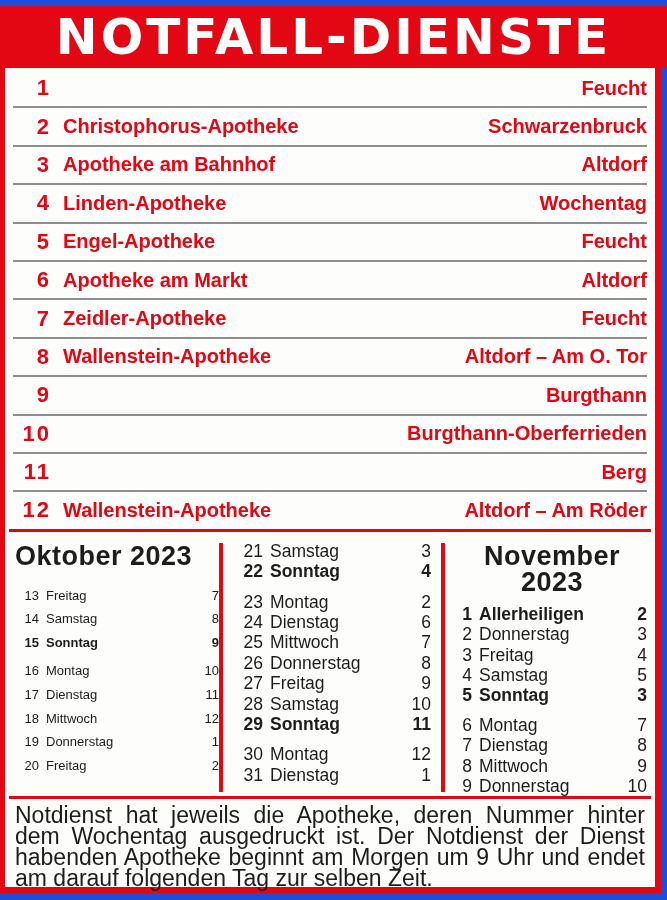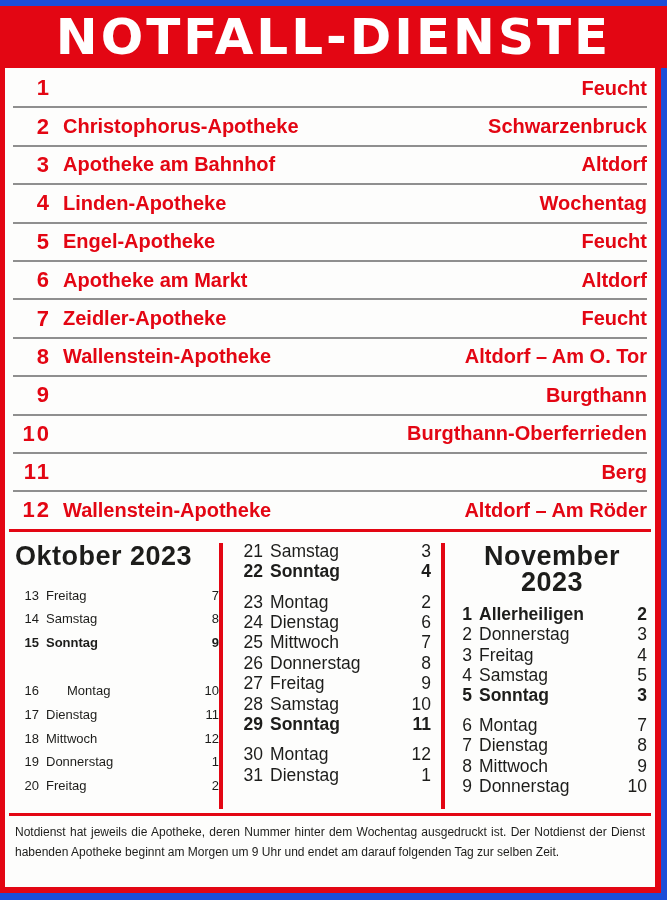--- a/index.html
+++ b/index.html
@@ -72,32 +72,32 @@
     font-size:27px;line-height:26px;
     margin:2px 0 15px 0;
     letter-spacing:0.5px;
   }
   .col-2 .month-title{margin-bottom:9px;text-align:center;}
 
   .cal-row{display:flex;color:var(--ink);justify-content:space-between;}
   .col-0 .cal-row{font-size:13px;line-height:23.8px;}
   .col-1 .cal-row,
   .col-2 .cal-row{font-size:17.5px;line-height:20.4px;}
-  .col-0 .cal-row.gap{margin-top:24px;gap:21px;}
+  .col-0 .cal-row.gap{margin-top:4px;}
   .col-1 .cal-row.gap{margin-top:10px;}
   .col-2 .cal-row.gap{margin-top:9px;}
   .cal-day{width:24px;text-align:right;margin-right:7px;}
   .col-2 .cal-day{width:15px;}
   .cal-num{margin-left:auto;}
   .cal-row.bold{font-weight:bold;}
 
   
   .footer{
     padding:6px 10px 0 10px;
-    font-size:12px;line-height:20.8px;
+    font-size:23px;line-height:20.8px;
     color:var(--ink);
     text-align:justify;
   }
 </style>
 </head>
 <body>
 
 <div class="page">
 
   <div class="banner">

